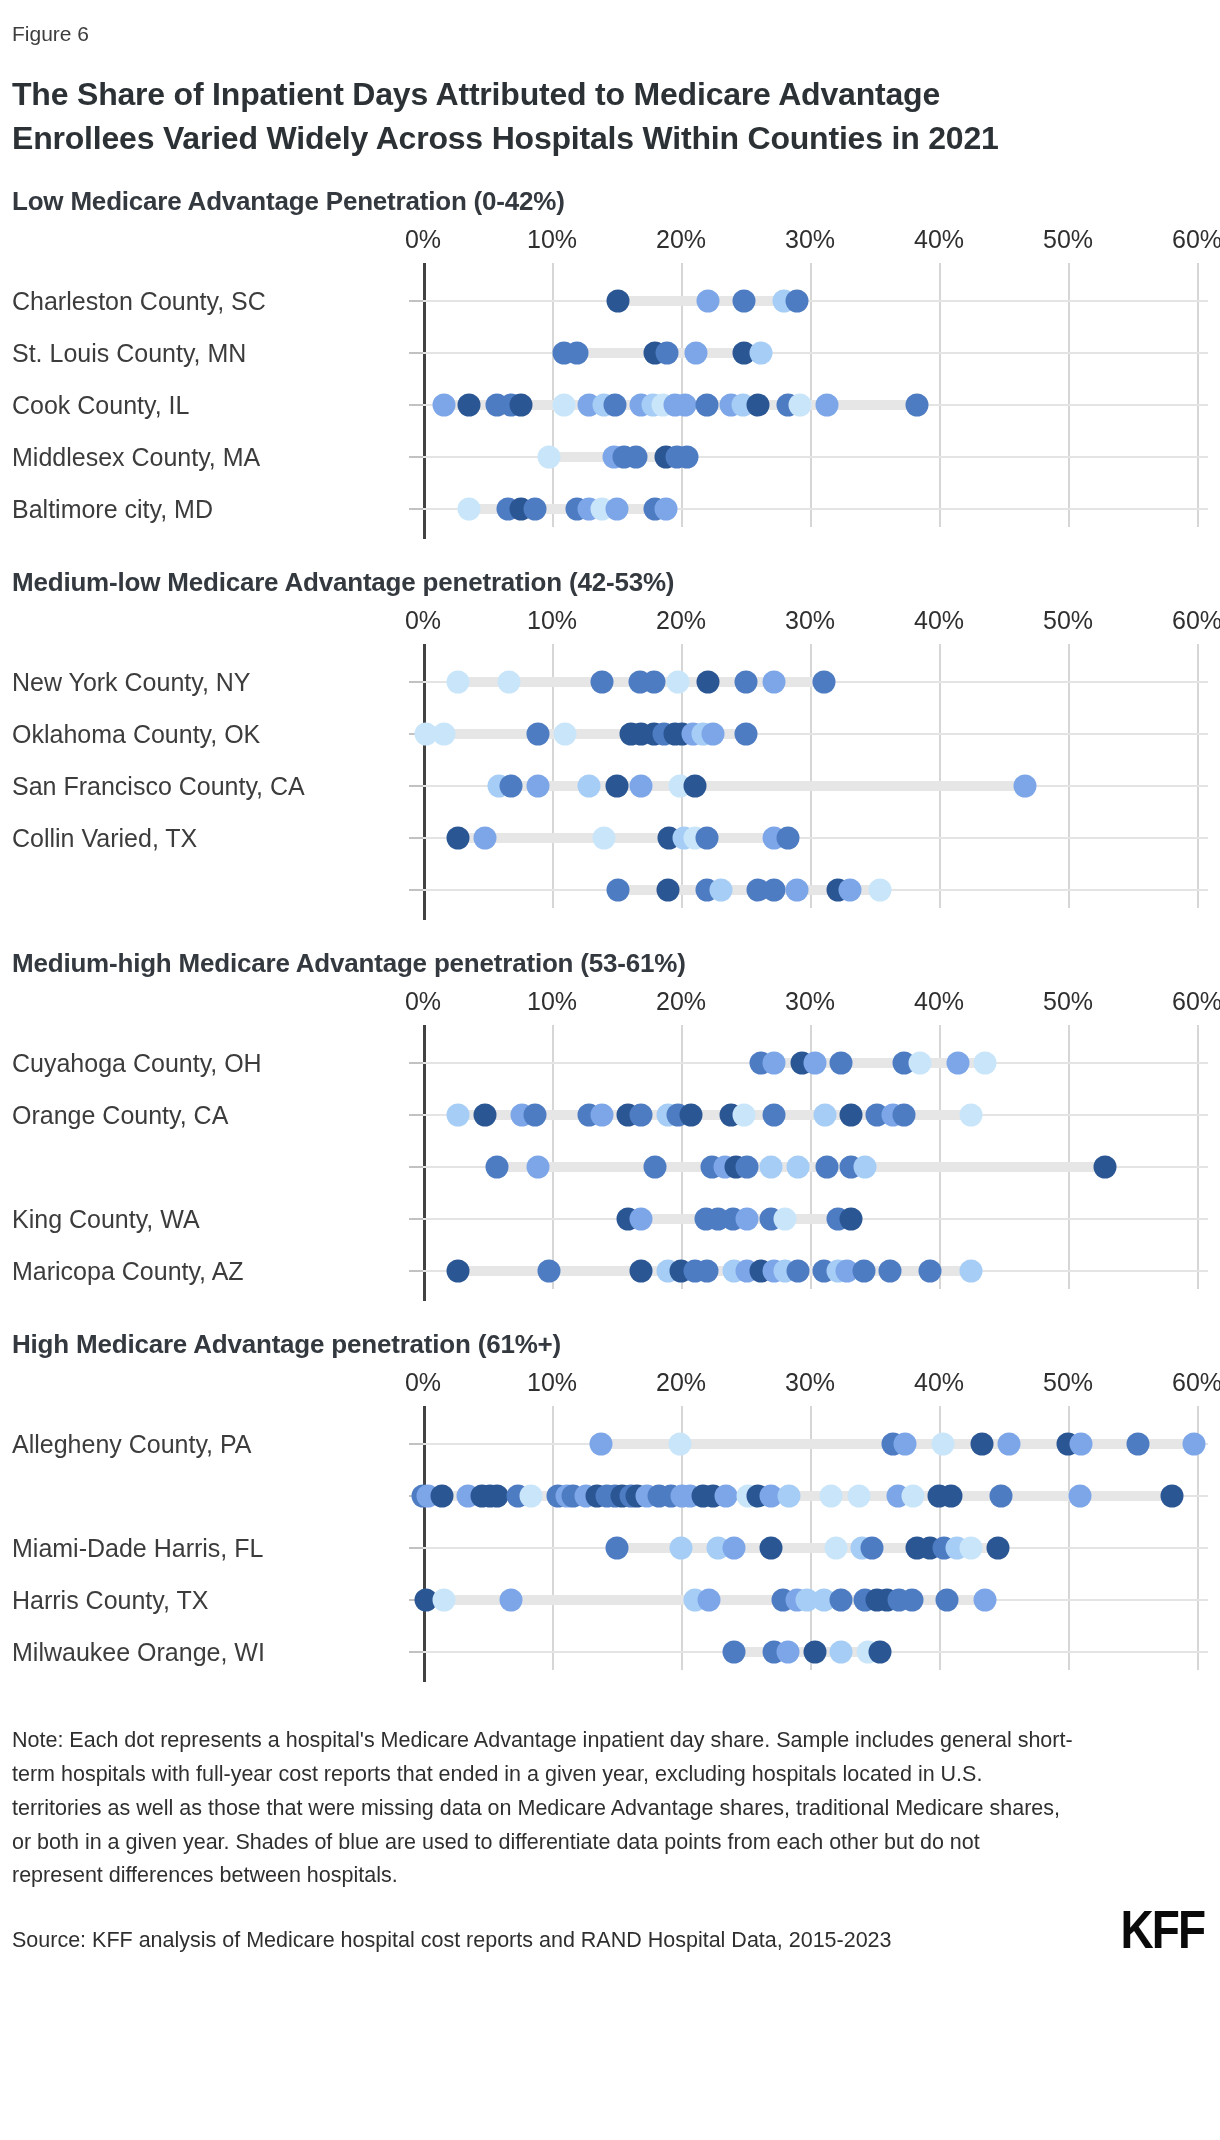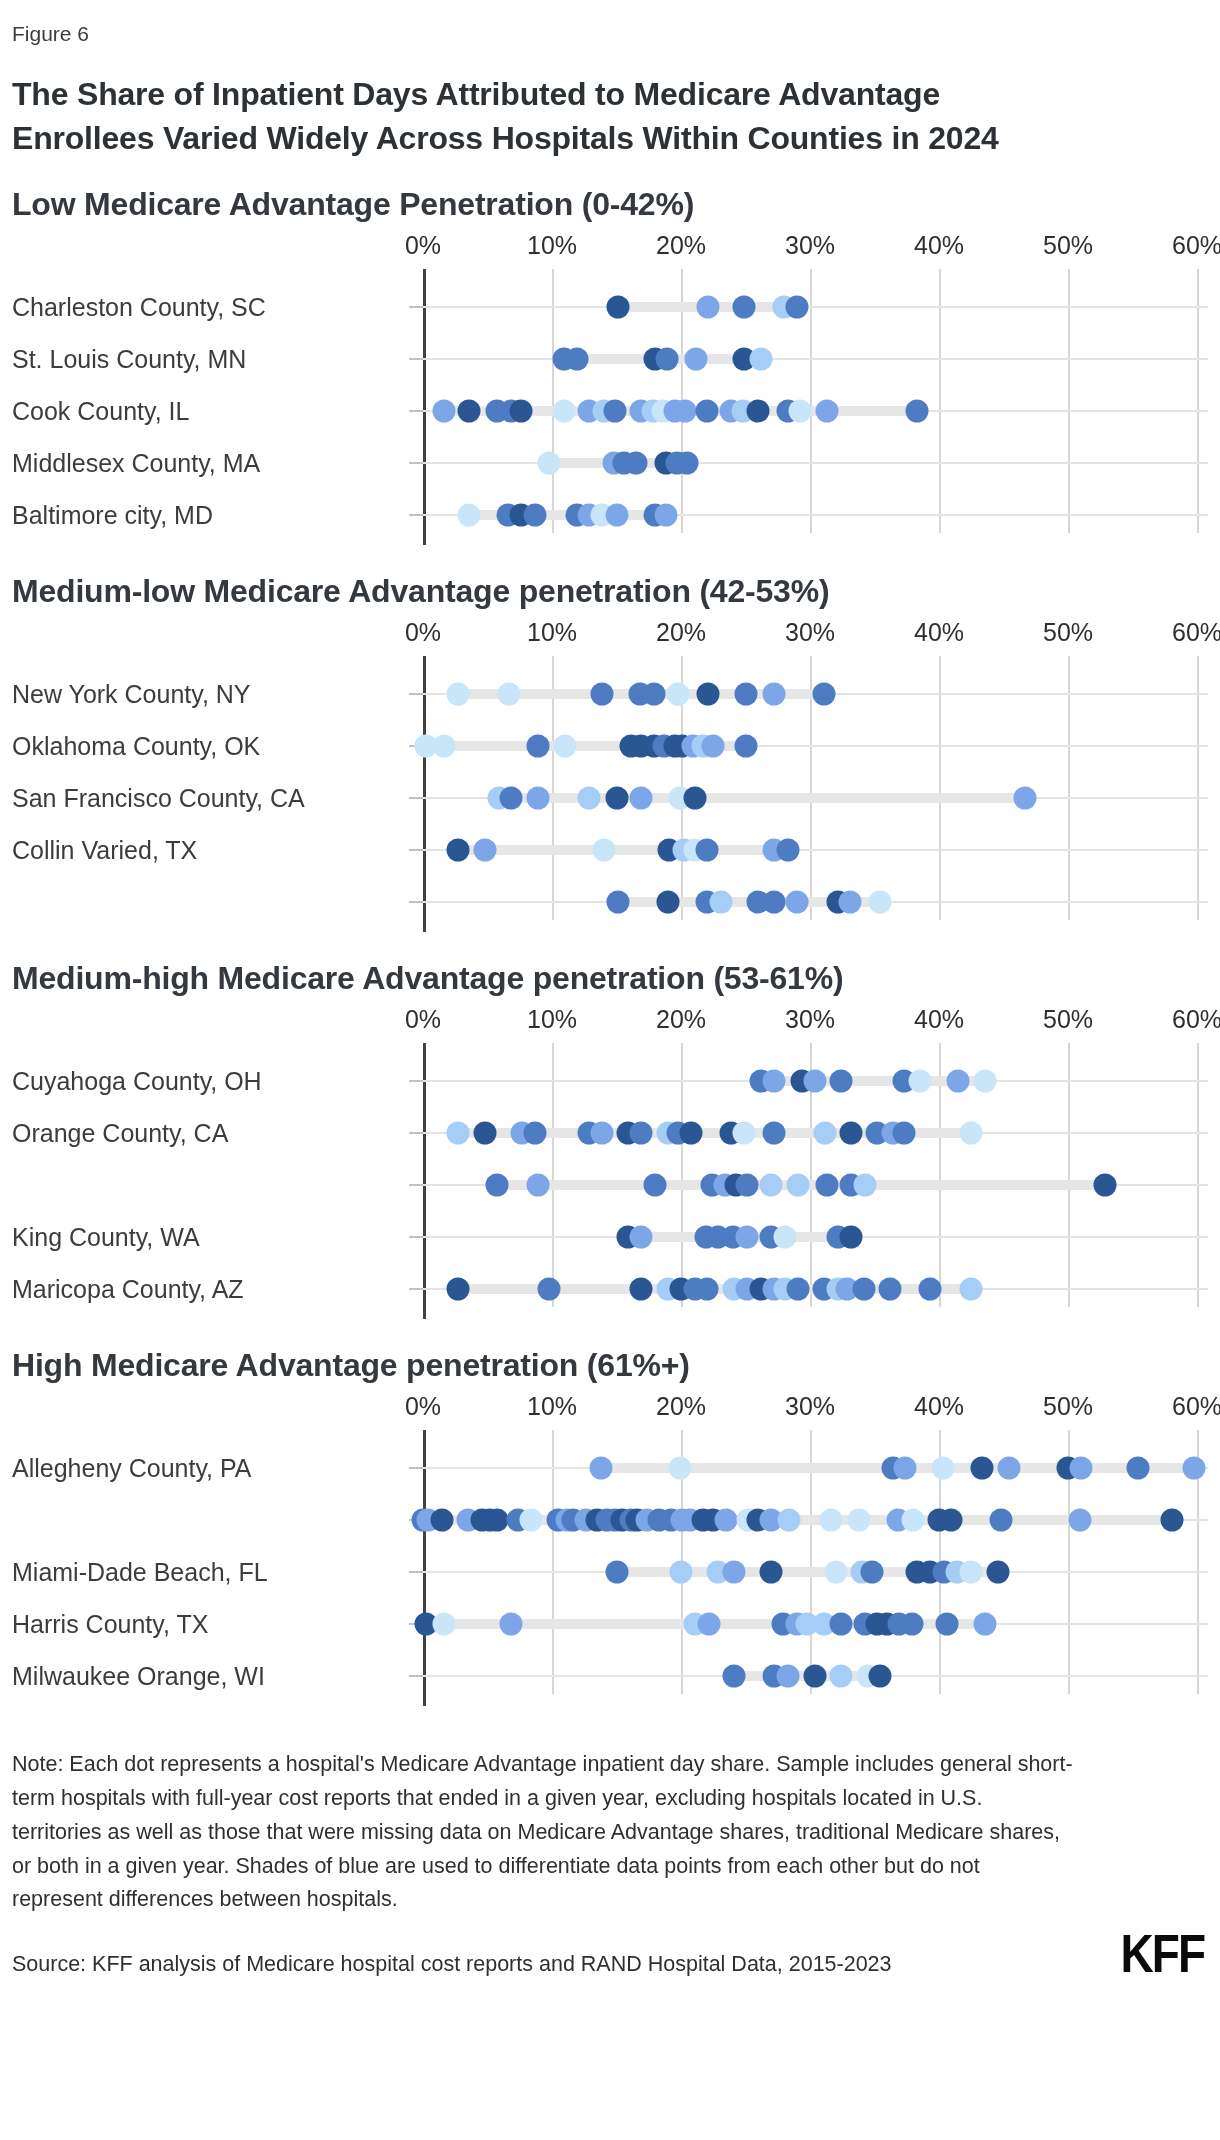--- a/index.html
+++ b/index.html
@@ -8,21 +8,21 @@
     font-family:"Liberation Sans","DejaVu Sans",sans-serif;
     color:#2f2f2f;overflow:hidden;
   }
   .page{padding:18px 12px 0 12px;position:relative;height:2122px;box-sizing:border-box;}
   .figure-label{font-size:21px;color:#3d3d3d;margin:4px 0 26px 0;}
   .page-title{
     font-size:32px;line-height:1.38;font-weight:bold;color:#2b3135;
     max-width:1020px;margin:0 0 10px 0;letter-spacing:-0.2px;
   }
   .panel{margin-top:26px;}
-  .panel-header{font-size:32px;font-weight:bold;color:#33393f;margin:0 0 6px 0;letter-spacing:-0.2px;}
+  .panel-header{font-size:26px;font-weight:bold;color:#33393f;margin:0 0 6px 0;letter-spacing:-0.2px;}
   .chart{position:relative;width:1196px;height:318px;}
   .tick-label{position:absolute;top:2px;transform:translateX(-50%);font-size:25px;color:#2f2f2f;}
   .gridline{position:absolute;top:40px;width:2px;height:264px;background:#d6d6d6;}
   .axis-line{position:absolute;top:40px;width:2.5px;height:276px;background:#424242;}
   .row-label{position:absolute;left:0;width:392px;font-size:25px;color:#3c3c3c;transform:translateY(-50%);white-space:nowrap;}
   .row-tick{position:absolute;width:14px;height:2px;background:#c2c2c2;transform:translateY(-50%);}
   .row-line{position:absolute;height:2px;background:#e4e4e4;transform:translateY(-50%);}
   .range-bar{position:absolute;height:10px;border-radius:5px;background:#e6e6e6;transform:translateY(-50%);}
   .dot{position:absolute;width:23px;height:23px;border-radius:50%;transform:translate(-50%,-50%);}
   .footer{margin-top:40px;position:relative;}
@@ -33,21 +33,21 @@
     font-size:46px;font-weight:900;color:#0a0a0a;letter-spacing:-2px;
     font-family:"Liberation Sans","DejaVu Sans",sans-serif;line-height:1;
     transform:scaleY(1.15);margin-right:4px;
   }
 </style>
 </head>
 <body>
 
 <div class="page">
   <div class="figure-label">Figure 6</div>
-  <h1 class="page-title">The Share of Inpatient Days Attributed to Medicare Advantage Enrollees Varied Widely Across Hospitals Within Counties in 2024</h1>
+  <h1 class="page-title">The Share of Inpatient Days Attributed to Medicare Advantage Enrollees Varied Widely Across Hospitals Within Counties in 2021</h1>
 
   <div id="charts">
       <section class="panel">
         <h2 class="panel-header">Low Medicare Advantage Penetration (0-42%)</h2>
         <div class="chart">
           <span class="tick-label" style="left: 411px;">0%</span>
           <div class="axis-line" style="left: 411px;"></div>
           <span class="tick-label" style="left: 540px;">10%</span>
           <div class="gridline" style="left: 540px;"></div>
           <span class="tick-label" style="left: 669px;">20%</span>
@@ -401,21 +401,21 @@
           <div class="dot" title="Los Angeles County, CA: 28.4%" style="left: 777.36px; top: 130px; background: rgb(166, 205, 245);"></div>
           <div class="dot" title="Los Angeles County, CA: 31.6%" style="left: 818.64px; top: 130px; background: rgb(201, 229, 250);"></div>
           <div class="dot" title="Los Angeles County, CA: 33.8%" style="left: 847.02px; top: 130px; background: rgb(201, 229, 250);"></div>
           <div class="dot" title="Los Angeles County, CA: 36.8%" style="left: 885.72px; top: 130px; background: rgb(125, 166, 233);"></div>
           <div class="dot" title="Los Angeles County, CA: 38%" style="left: 901.2px; top: 130px; background: rgb(201, 229, 250);"></div>
           <div class="dot" title="Los Angeles County, CA: 40%" style="left: 927px; top: 130px; background: rgb(43, 86, 148);"></div>
           <div class="dot" title="Los Angeles County, CA: 40.9%" style="left: 938.61px; top: 130px; background: rgb(43, 86, 148);"></div>
           <div class="dot" title="Los Angeles County, CA: 44.8%" style="left: 988.92px; top: 130px; background: rgb(78, 124, 195);"></div>
           <div class="dot" title="Los Angeles County, CA: 50.9%" style="left: 1067.61px; top: 130px; background: rgb(125, 166, 233);"></div>
           <div class="dot" title="Los Angeles County, CA: 58.1%" style="left: 1160.49px; top: 130px; background: rgb(43, 86, 148);"></div>
-          <div class="row-label" style="top: 182px;">Miami-Dade Beach, FL</div>
+          <div class="row-label" style="top: 182px;">Miami-Dade Harris, FL</div>
           <div class="row-tick" style="left: 397px; top: 182px;"></div>
           <div class="row-line" style="left: 411px; top: 182px; width: 785px;"></div>
           <div class="range-bar" style="left: 604.5px; top: 182px; width: 381.84px;"></div>
           <div class="dot" title="Miami-Dade County, FL: 15%" style="left: 604.5px; top: 182px; background: rgb(78, 124, 195);"></div>
           <div class="dot" title="Miami-Dade County, FL: 20%" style="left: 669px; top: 182px; background: rgb(166, 205, 245);"></div>
           <div class="dot" title="Miami-Dade County, FL: 22.9%" style="left: 706.41px; top: 182px; background: rgb(166, 205, 245);"></div>
           <div class="dot" title="Miami-Dade County, FL: 24.1%" style="left: 721.89px; top: 182px; background: rgb(125, 166, 233);"></div>
           <div class="dot" title="Miami-Dade County, FL: 27%" style="left: 759.3px; top: 182px; background: rgb(43, 86, 148);"></div>
           <div class="dot" title="Miami-Dade County, FL: 32%" style="left: 823.8px; top: 182px; background: rgb(201, 229, 250);"></div>
           <div class="dot" title="Miami-Dade County, FL: 34%" style="left: 849.6px; top: 182px; background: rgb(166, 205, 245);"></div>

